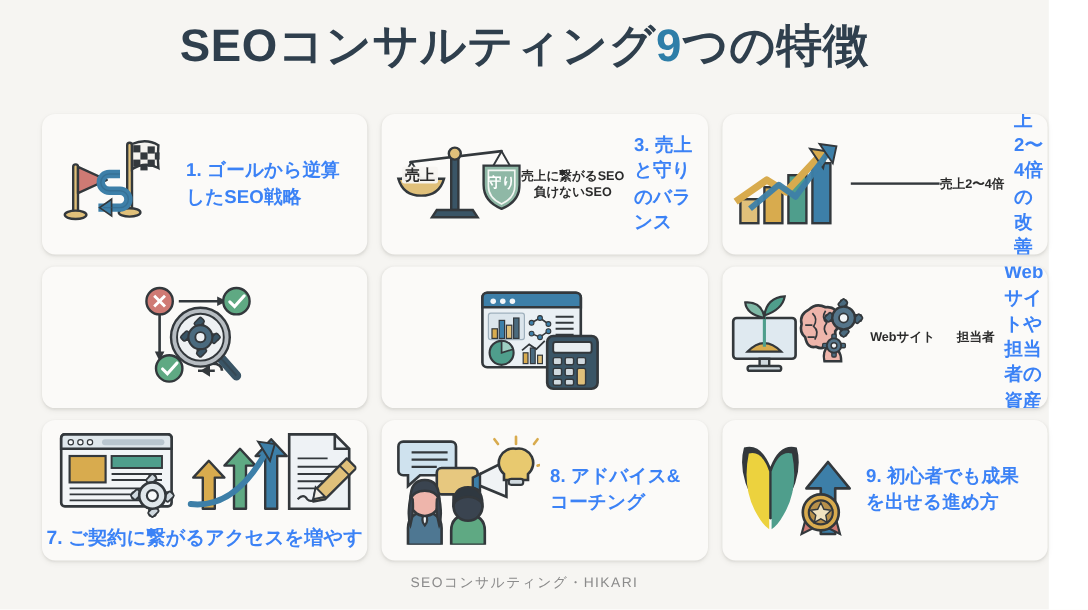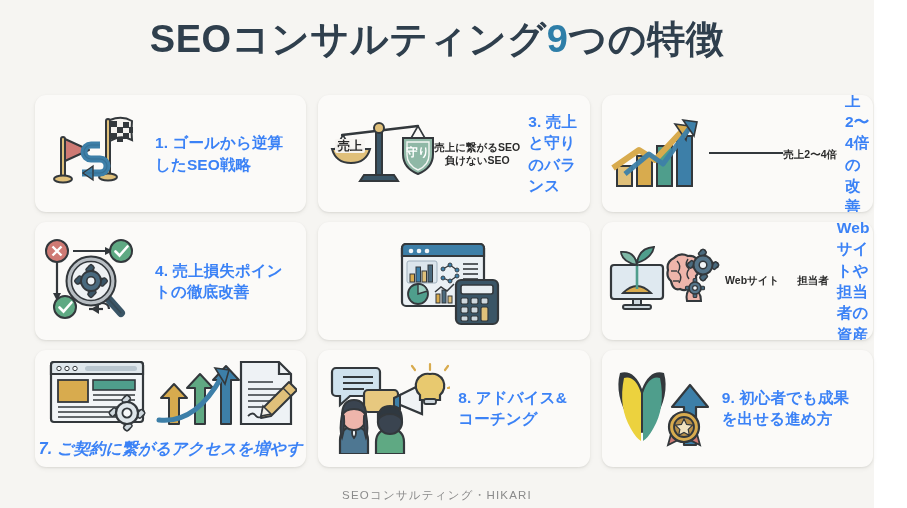--- a/index.html
+++ b/index.html
@@ -44,21 +44,21 @@
     border-radius: 11px;
     box-shadow: 0 1px 2px rgba(60,55,45,0.10), 0 2px 5px rgba(60,55,45,0.055);
     display: flex;
     align-items: center;
     justify-content: center;
     padding: 6px 8px;
     overflow: hidden;
     position: relative;
   }
   .card.row-layout { flex-direction: row; }
-  .card.col-layout { flex-direction: column; justify-content: space-between; font-style: italic; }
+  .card.col-layout { flex-direction: column; justify-content: space-between; }
 
   .icon-col {
     display: flex;
     flex-direction: row;
     align-items: center;
     justify-content: center;
     flex: 0 0 auto;
   }
   .icon-wrap { display: flex; align-items: center; justify-content: center; }
   .icon-caption {
@@ -82,21 +82,21 @@
   }
   .card-label.wide {
     margin-left: 0; margin-top: 2px; text-align: center;
     font-size: 16px; white-space: nowrap;
   }
   .axis-line { width: 74px; height: 2px; background: #33383c; margin-top: -1px; }
 
   
   .footer {
     position: absolute;
-    left: 0; right: 0; top: 488px;
+    left: 0; right: 0; top: 478px;
     text-align: center;
     font-size: 11.5px;
     color: #8b8b8b;
     letter-spacing: 1.2px;
   }
 </style>
 </head>
 <body>
 
 <div id="slide">
@@ -236,21 +236,20 @@
                 <rect x="-12" y="4" width="5.2" height="8" rx="1.4" transform="rotate(45)"></rect>
                 <rect x="6.8" y="-12" width="5.2" height="8" rx="1.4" transform="rotate(45)"></rect>
                 <rect x="6.8" y="4" width="5.2" height="8" rx="1.4" transform="rotate(45)"></rect>
               </g>
               <circle r="10" fill="#4a6a7e" stroke="#33383c" stroke-width="1.8"></circle>
               <circle r="4.2" fill="#eef1f3" stroke="#33383c" stroke-width="1.6"></circle>
             </g>
           </svg>
         </div>
       </div>
-      <div class="card-label">4. 売上損失ポイントの徹底改善</div>
     </div>
 
     <div class="card row-layout">
       <div class="icon-col">
         <div class="icon-wrap">
           <svg width="112" height="90" viewBox="0 0 112 90">
 
             <rect x="4" y="8" width="82" height="62" rx="4" fill="#eaf0f4" stroke="#33383c" stroke-width="2.2"></rect>
             <path d="M4 12 a4 4 0 0 1 4 -4 h74 a4 4 0 0 1 4 4 v8 h-82 z" fill="#3d7fa8" stroke="#33383c" stroke-width="2.2"></path>
             <circle cx="13" cy="15" r="2.3" fill="#f4f6f8"></circle>

